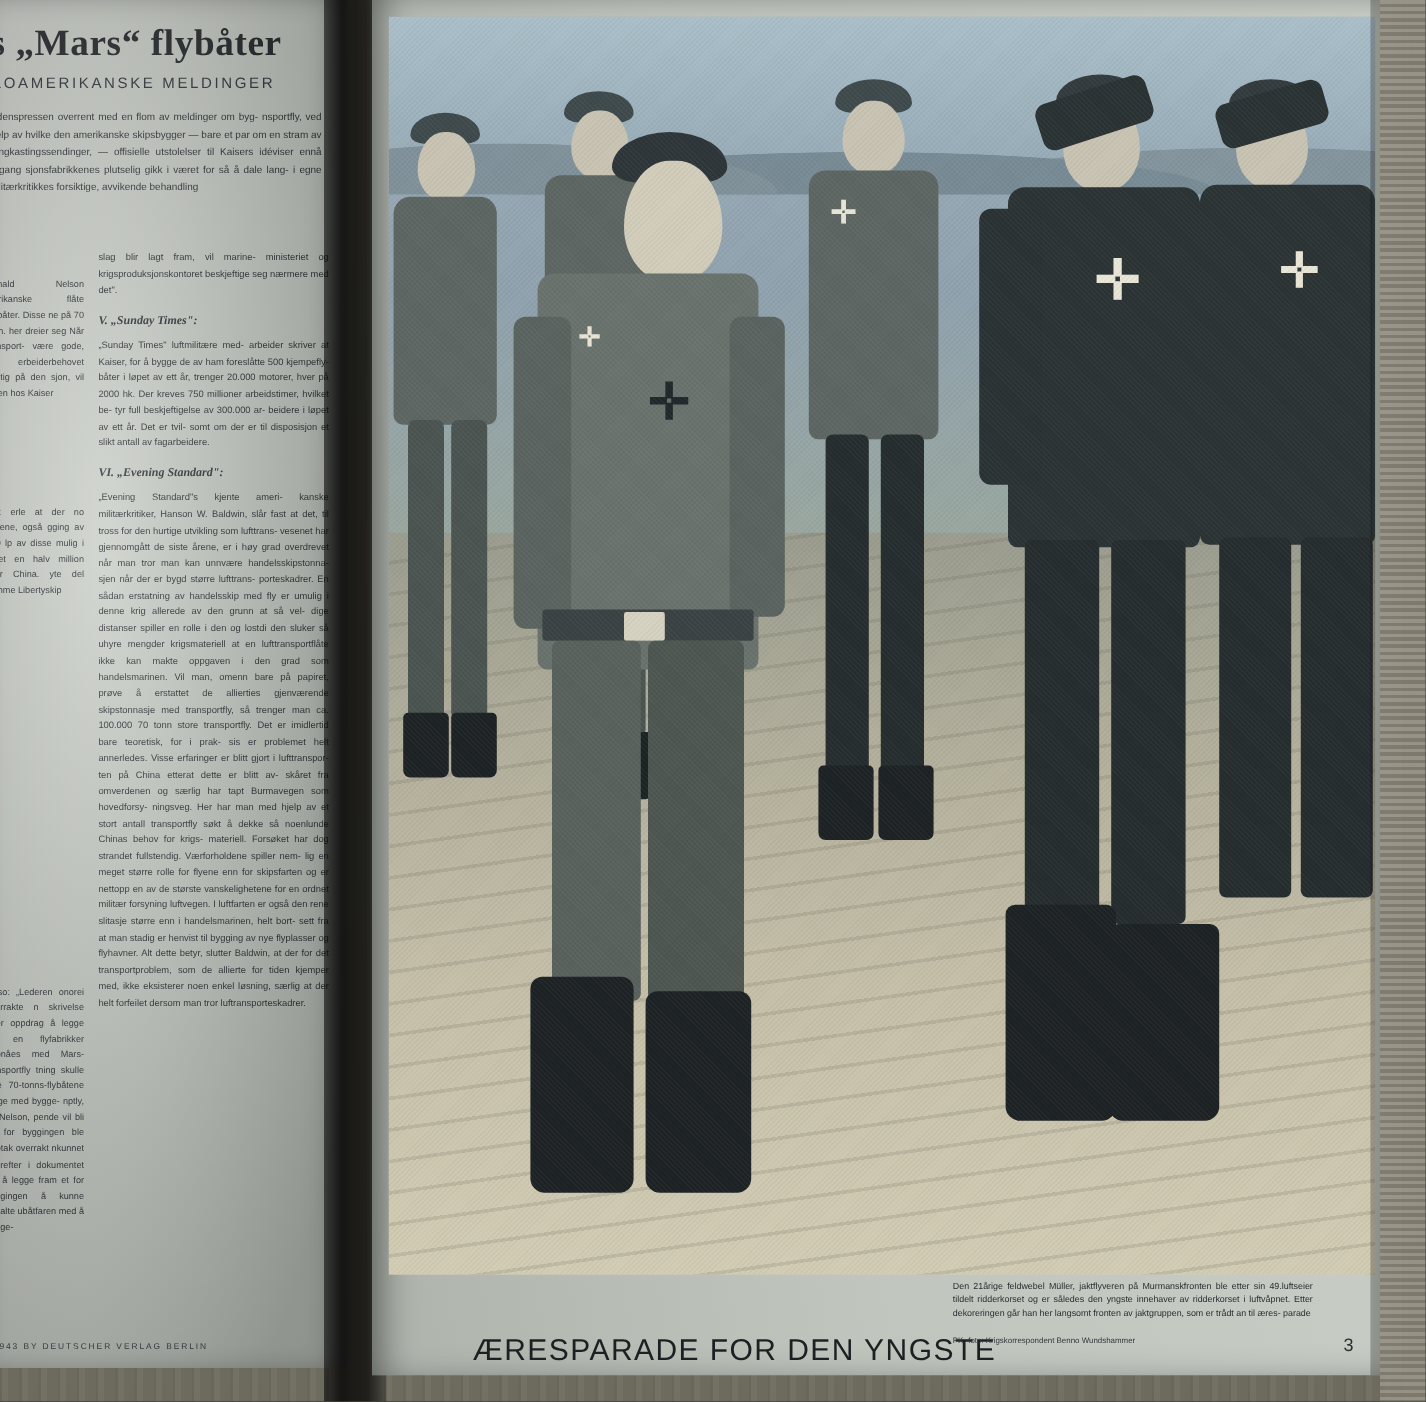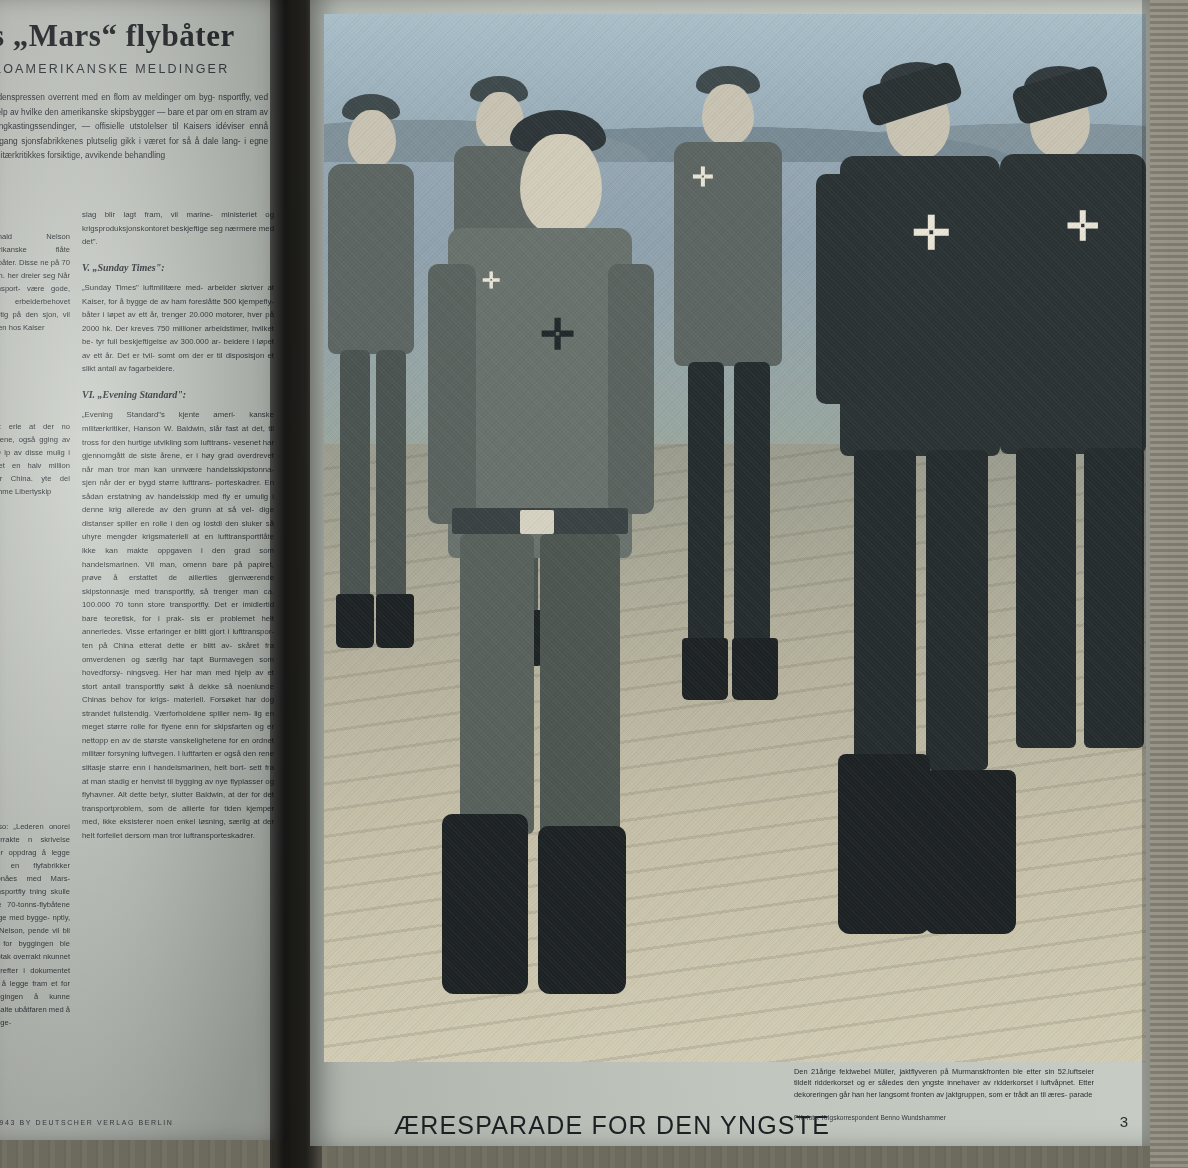--- a/index.html
+++ b/index.html
@@ -290,21 +290,21 @@
         <div class="legs dark" style="left:692px;top:434px;width:60px;height:300px;"></div>
         <div class="legs dark" style="left:760px;top:434px;width:60px;height:300px;"></div>
         <div class="cross" style="left:742px;top:192px;font-size:40px;color:#e9e5d7;">✛</div>
       </div>
 
       <div class="grain"></div>
     </div>
 
     <div class="caption-area">
       <div class="caption-title">ÆRESPARADE FOR DEN YNGSTE</div>
-      <div class="caption-body">Den 21årige feldwebel Müller, jaktflyveren på Murmanskfronten ble etter sin 52.luftseier tildelt ridderkorset og er således den yngste innehaver av ridderkorset i luftvåpnet. Etter dekoreringen går han her langsomt fronten av jaktgruppen, som er trådt an til æres- parade</div>
+      <div class="caption-body">Den 21årige feldwebel Müller, jaktflyveren på Murmanskfronten ble etter sin 49.luftseier tildelt ridderkorset og er således den yngste innehaver av ridderkorset i luftvåpnet. Etter dekoreringen går han her langsomt fronten av jaktgruppen, som er trådt an til æres- parade</div>
       <div class="caption-credit">PK.-foto: Krigskorrespondent Benno Wundshammer</div>
     </div>
 
     <div class="page-no">3</div>
     <div class="right-edge"></div>
   </div>
 
   <div class="book-edge"></div>
 </div>
 

